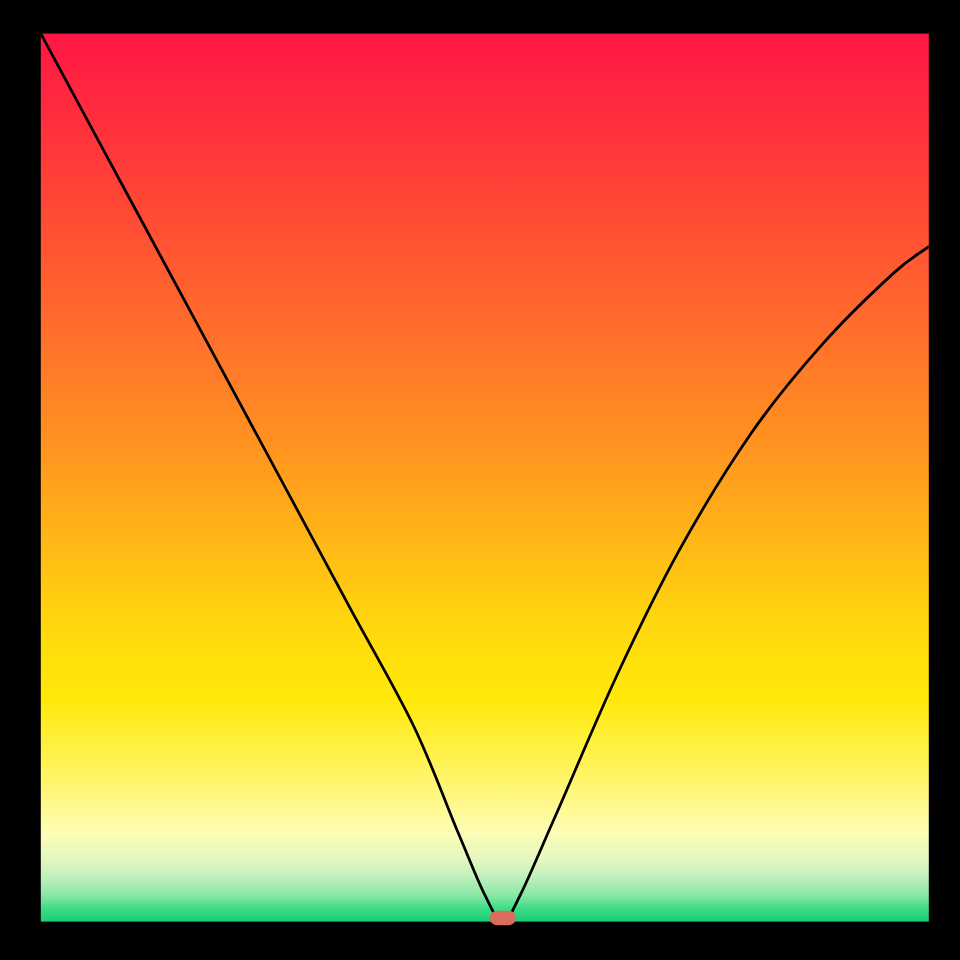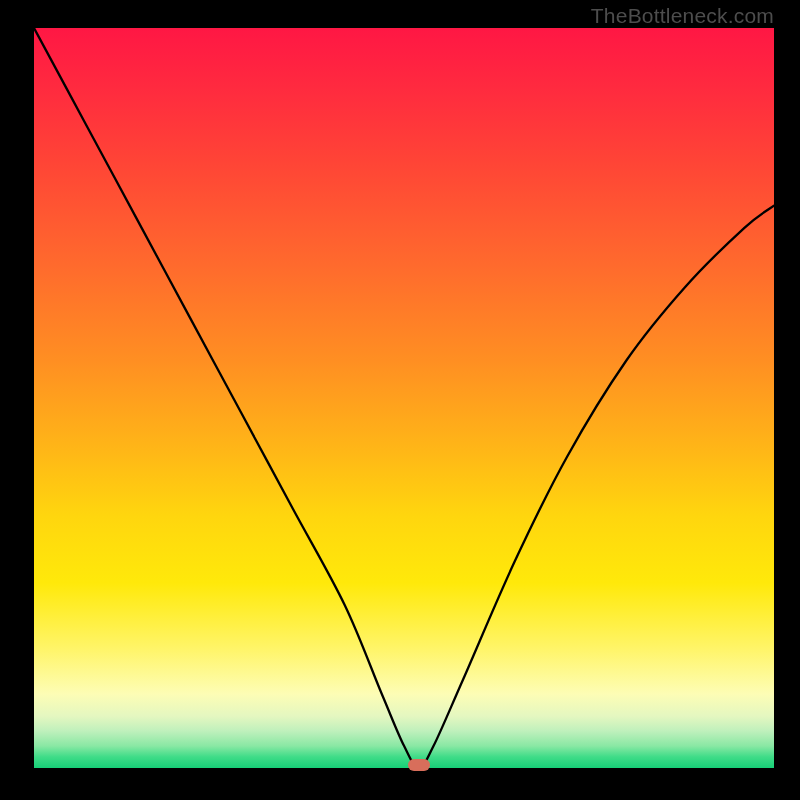--- a/index.html
+++ b/index.html
@@ -74,21 +74,20 @@
     height: 12px;
     border-radius: 6px;
     background: #d86e5b;
     transform: translate(-50%, -50%);
   }
 </style>
 </head>
 <body>
 
 <div class="frame">
-  <div class="watermark">TheBottleneck.com</div>
 
   <div class="plot-area">
     <svg class="curve" viewBox="0 0 740 740" preserveAspectRatio="none">
       <path class="bottleneck-curve" d="M 0.0 0.0 C 8.6 16.0, 34.5 64.1, 51.8 96.2 C 69.1 128.3, 86.3 160.3, 103.6 192.4 C 120.9 224.5, 138.1 256.5, 155.4 288.6 C 172.7 320.7, 189.9 352.7, 207.2 384.8 C 224.5 416.9, 241.7 448.9, 259.0 481.0 C 276.3 513.1, 296.0 546.4, 310.8 577.2 C 325.6 608.0, 337.9 642.6, 347.8 666.0 C 357.7 689.4, 363.8 705.5, 370.0 717.8 C 376.2 730.1, 379.9 740.0, 384.8 740.0 C 389.7 740.0, 392.2 732.6, 399.6 717.8 C 407.0 703.0, 415.6 682.0, 429.2 651.2 C 442.8 620.4, 463.7 569.8, 481.0 532.8 C 498.3 495.8, 514.3 462.5, 532.8 429.2 C 551.3 395.9, 572.3 361.4, 592.0 333.0 C 611.7 304.6, 631.5 281.2, 651.2 259.0 C 670.9 236.8, 695.6 213.4, 710.4 199.8 C 725.2 186.2, 735.1 181.3, 740.0 177.6"></path>
     </svg>
     <div class="marker" style="left:384.8px; top:737.0px; background:#d86e5b;"></div>
   </div>
 </div>
 
 </body></html>

